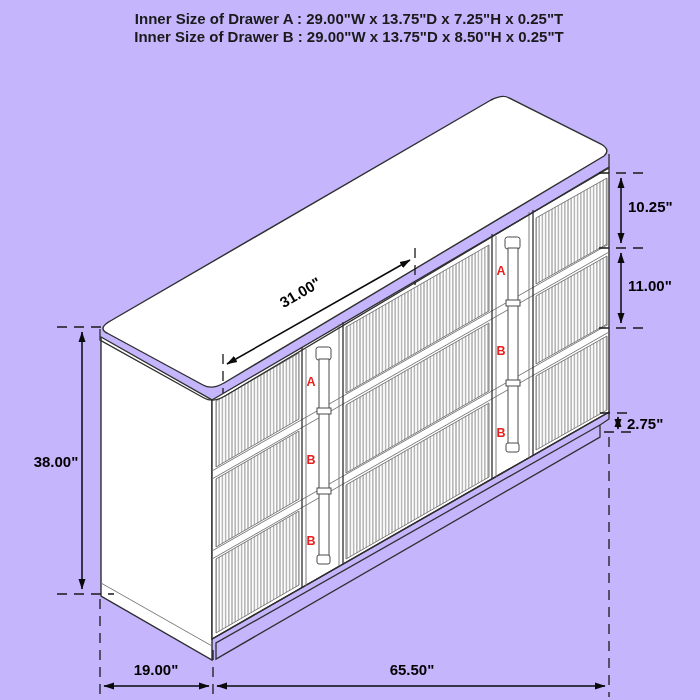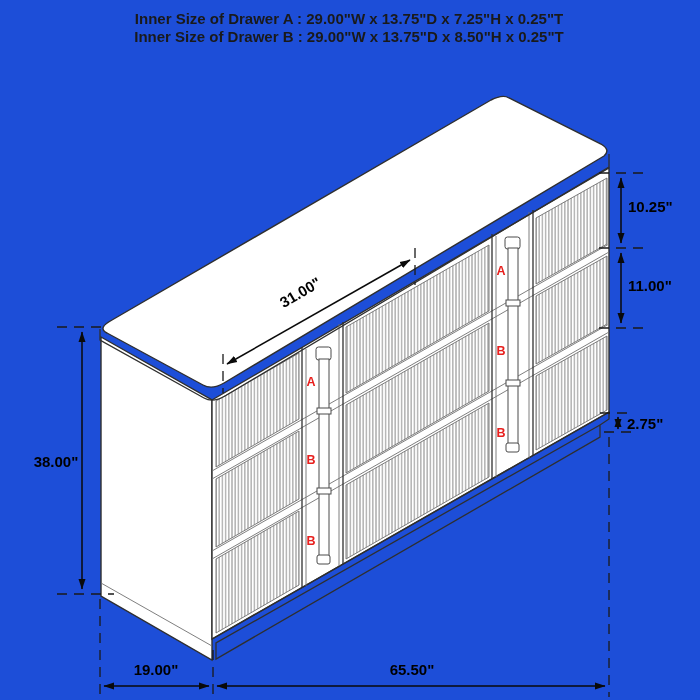--- a/index.html
+++ b/index.html
@@ -1,16 +1,16 @@
 <!DOCTYPE html>
 <html><head>
 <meta charset="utf-8">
 <style>
   html,body{margin:0;padding:0;background:#fff;}
-  .stage{position:relative;width:700px;height:700px;background:#1d4ed8;overflow:hidden;
+  .stage{position:relative;width:700px;height:700px;background:#c4b5fd;overflow:hidden;
          font-family:"Liberation Sans",sans-serif;}
   svg{display:block;}
   .title-txt{font:bold 15px "Liberation Sans",sans-serif;fill:#1a1a1a;}
   .dim-txt{font:bold 15px "Liberation Sans",sans-serif;fill:#000;}
   .lbl-red{font:bold 12.5px "Liberation Sans",sans-serif;fill:#e8201e;}
   .edge{stroke:#2f2f2f;stroke-width:1.3;fill:none;}
   .edge-fill{stroke:#2f2f2f;stroke-width:1.4;fill:#ffffff;}
   .thin{stroke:#707070;stroke-width:0.9;fill:none;}
   .flt-poly{fill:url(#flt);stroke:#6e6e6e;stroke-width:0.9;}
   .dimline{stroke:#0a0a0a;stroke-width:1.5;fill:none;}

